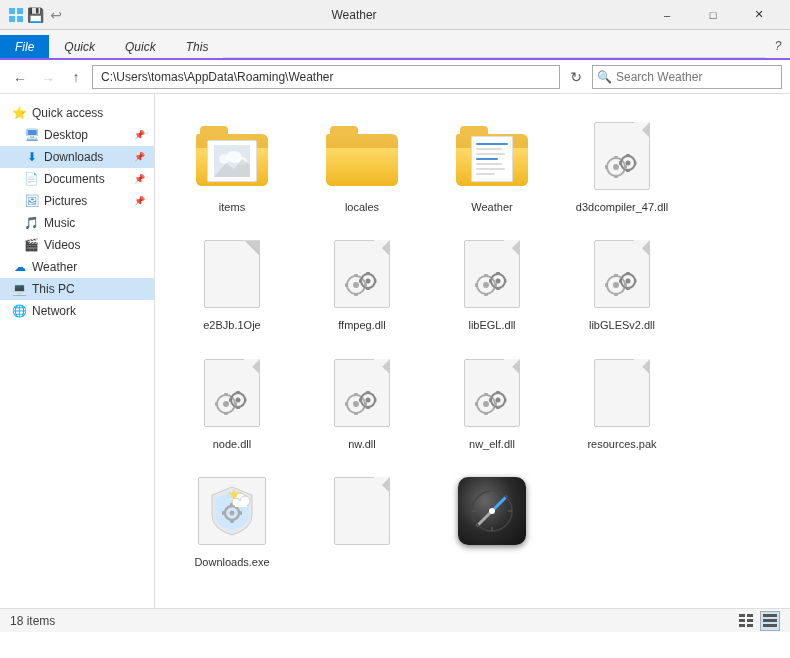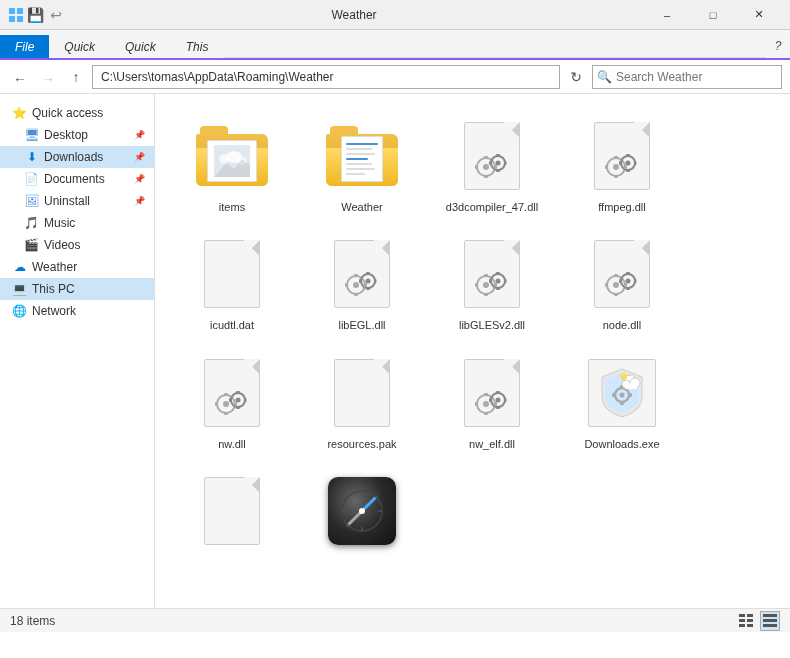--- a/index.html
+++ b/index.html
@@ -148,21 +148,21 @@
       <span>Downloads</span>
       <span class="pin-icon">📌</span>
     </div>
     <div class="sidebar-item indent1">
       <span class="sidebar-icon" style="color:#4a90d9;">📄</span>
       <span>Documents</span>
       <span class="pin-icon">📌</span>
     </div>
     <div class="sidebar-item indent1">
       <span class="sidebar-icon" style="color:#4a90d9;">🖼</span>
-      <span>Uninstall</span>
+      <span>Pictures</span>
       <span class="pin-icon">📌</span>
     </div>
     <div class="sidebar-item indent1">
       <span class="sidebar-icon" style="color:#4a90d9;">🎵</span>
       <span>Music</span>
     </div>
     <div class="sidebar-item indent1">
       <span class="sidebar-icon" style="color:#4a90d9;">🎬</span>
       <span>Videos</span>
     </div>
@@ -201,20 +201,30 @@
                   <ellipse cx="20" cy="12" rx="8" ry="6" fill="#fff" opacity="0.8"></ellipse>
                   <ellipse cx="28" cy="16" rx="5" ry="4" fill="#fff" opacity="0.7"></ellipse>
                   <polygon points="0,32 12,18 20,24 28,14 36,20 36,32" fill="#bbb" opacity="0.4"></polygon>
                 </svg>
               </div>
             </div>
           </div>
           <div class="file-label">items</div>
         </div>
 
+        <div class="file-item">
+          <div class="file-icon-container">
+            <div style="position:relative;width:72px;height:60px;">
+              <div style="width:72px;height:52px;background:linear-gradient(180deg,#f0c04a,#e8a820);border-radius:2px 6px 6px 6px;position:absolute;bottom:0;"></div>
+              <div style="width:28px;height:10px;background:#f0c04a;border-radius:4px 4px 0 0;position:absolute;top:0;left:4px;"></div>
+              <div style="width:72px;height:38px;background:linear-gradient(180deg,#ffd966,#f0b722);border-radius:0 0 6px 6px;position:absolute;bottom:0;"></div>
+            </div>
+          </div>
+          <div class="file-label">locales</div>
+        </div>
 
         <div class="file-item">
           <div class="file-icon-container">
             <div style="position:relative;width:72px;height:60px;">
               <div style="width:72px;height:52px;background:linear-gradient(180deg,#f0c04a,#e8a820);border-radius:2px 6px 6px 6px;position:absolute;bottom:0;"></div>
               <div style="width:28px;height:10px;background:#f0c04a;border-radius:4px 4px 0 0;position:absolute;top:0;left:4px;"></div>
               <div style="width:72px;height:38px;background:linear-gradient(180deg,#ffd966,#f0b722);border-radius:0 0 6px 6px;position:absolute;bottom:0;"></div>
 
               <div style="width:42px;height:46px;background:#fff;border:1px solid #ddd;position:absolute;bottom:4px;left:15px;z-index:5;display:flex;flex-direction:column;padding:6px 4px;gap:3px;border-radius:1px;">
                 <div style="width:100%;height:3px;background:#4a90d9;border-radius:1px;"></div>
@@ -252,20 +262,30 @@
                   <rect x="22" y="18.5" width="4" height="2.5" fill="#888" rx="1"></rect>
                   <rect x="15" y="10" width="2.5" height="4" fill="#888" rx="1"></rect>
                   <rect x="30" y="10" width="2.5" height="4" fill="#888" rx="1"></rect>
                 </svg>
               </div>
             </div>
           </div>
           <div class="file-label">d3dcompiler_47.dll</div>
         </div>
 
+        <div class="file-item">
+          <div class="file-icon-container">
+            <div style="position:relative;width:56px;height:68px;">
+              <div style="width:56px;height:68px;background:#f5f5f5;border:1px solid #ccc;border-radius:2px;"></div>
+              <div style="position:absolute;top:0;right:0;width:0;height:0;border-left:16px solid #f5f5f5;border-bottom:16px solid transparent;"></div>
+              <div style="position:absolute;top:0;right:0;width:16px;height:16px;background:#ccc;clip-path:polygon(0 0,100% 0,100% 100%);"></div>
+            </div>
+          </div>
+          <div class="file-label">e2BJb.1Oje</div>
+        </div>
 
         <div class="file-item">
           <div class="file-icon-container">
             <div style="position:relative;width:56px;height:68px;">
               <div style="width:56px;height:68px;background:#f5f5f5;border:1px solid #ccc;border-radius:2px;"></div>
               <div style="position:absolute;top:0;right:0;width:16px;height:16px;background:#ccc;clip-path:polygon(0 0,100% 0,100% 100%);"></div>
               <div style="position:absolute;top:0;right:0;width:0;height:0;border-left:16px solid #f5f5f5;border-bottom:16px solid transparent;"></div>
               <div style="position:absolute;bottom:8px;left:50%;transform:translateX(-50%);">
                 <svg width="36" height="28" viewBox="0 0 36 28">
                   <circle cx="12" cy="16" r="9" fill="none" stroke="#aaa" stroke-width="2"></circle>
@@ -280,30 +300,20 @@
                   <rect x="22" y="18.5" width="4" height="2.5" fill="#888" rx="1"></rect>
                   <rect x="15" y="10" width="2.5" height="4" fill="#888" rx="1"></rect>
                   <rect x="30" y="10" width="2.5" height="4" fill="#888" rx="1"></rect>
                 </svg>
               </div>
             </div>
           </div>
           <div class="file-label">ffmpeg.dll</div>
         </div>
 
-        <div class="file-item">
-          <div class="file-icon-container">
-            <div style="position:relative;width:56px;height:68px;">
-              <div style="width:56px;height:68px;background:#f5f5f5;border:1px solid #ccc;border-radius:2px;"></div>
-              <div style="position:absolute;top:0;right:0;width:16px;height:16px;background:#ccc;clip-path:polygon(0 0,100% 0,100% 100%);"></div>
-              <div style="position:absolute;top:0;right:0;width:0;height:0;border-left:16px solid #f5f5f5;border-bottom:16px solid transparent;"></div>
-            </div>
-          </div>
-          <div class="file-label">icudtl.dat</div>
-        </div>
 
         <div class="file-item">
           <div class="file-icon-container">
             <div style="position:relative;width:56px;height:68px;">
               <div style="width:56px;height:68px;background:#f5f5f5;border:1px solid #ccc;border-radius:2px;"></div>
               <div style="position:absolute;top:0;right:0;width:16px;height:16px;background:#ccc;clip-path:polygon(0 0,100% 0,100% 100%);"></div>
               <div style="position:absolute;top:0;right:0;width:0;height:0;border-left:16px solid #f5f5f5;border-bottom:16px solid transparent;"></div>
               <div style="position:absolute;bottom:8px;left:50%;transform:translateX(-50%);">
                 <svg width="36" height="28" viewBox="0 0 36 28">
                   <circle cx="12" cy="16" r="9" fill="none" stroke="#aaa" stroke-width="2"></circle>
@@ -407,50 +417,50 @@
         </div>
 
 
 
         <div class="file-item">
           <div class="file-icon-container">
             <div style="position:relative;width:56px;height:68px;">
               <div style="width:56px;height:68px;background:#f5f5f5;border:1px solid #ccc;border-radius:2px;"></div>
               <div style="position:absolute;top:0;right:0;width:16px;height:16px;background:#ccc;clip-path:polygon(0 0,100% 0,100% 100%);"></div>
               <div style="position:absolute;top:0;right:0;width:0;height:0;border-left:16px solid #f5f5f5;border-bottom:16px solid transparent;"></div>
+              <div style="position:absolute;bottom:8px;left:50%;transform:translateX(-50%);">
+                <svg width="36" height="28" viewBox="0 0 36 28">
+                  <circle cx="12" cy="16" r="9" fill="none" stroke="#aaa" stroke-width="2"></circle>
+                  <circle cx="12" cy="16" r="3" fill="#aaa"></circle>
+                  <circle cx="24" cy="12" r="7" fill="none" stroke="#888" stroke-width="2"></circle>
+                  <circle cx="24" cy="12" r="2.5" fill="#888"></circle>
+                  <rect x="10" y="5" width="4" height="3" fill="#aaa" rx="1"></rect>
+                  <rect x="10" y="24" width="4" height="3" fill="#aaa" rx="1"></rect>
+                  <rect x="1" y="14" width="3" height="4" fill="#aaa" rx="1"></rect>
+                  <rect x="20" y="14" width="3" height="4" fill="#aaa" rx="1"></rect>
+                  <rect x="22" y="3" width="4" height="2.5" fill="#888" rx="1"></rect>
+                  <rect x="22" y="18.5" width="4" height="2.5" fill="#888" rx="1"></rect>
+                  <rect x="15" y="10" width="2.5" height="4" fill="#888" rx="1"></rect>
+                  <rect x="30" y="10" width="2.5" height="4" fill="#888" rx="1"></rect>
+                </svg>
+              </div>
+            </div>
+          </div>
+          <div class="file-label">nw_elf.dll</div>
+        </div>
+
+        <div class="file-item">
+          <div class="file-icon-container">
+            <div style="position:relative;width:56px;height:68px;">
+              <div style="width:56px;height:68px;background:#f5f5f5;border:1px solid #ccc;border-radius:2px;"></div>
+              <div style="position:absolute;top:0;right:0;width:16px;height:16px;background:#ccc;clip-path:polygon(0 0,100% 0,100% 100%);"></div>
+              <div style="position:absolute;top:0;right:0;width:0;height:0;border-left:16px solid #f5f5f5;border-bottom:16px solid transparent;"></div>
             </div>
           </div>
           <div class="file-label">resources.pak</div>
-        </div>
-
-        <div class="file-item">
-          <div class="file-icon-container">
-            <div style="position:relative;width:56px;height:68px;">
-              <div style="width:56px;height:68px;background:#f5f5f5;border:1px solid #ccc;border-radius:2px;"></div>
-              <div style="position:absolute;top:0;right:0;width:16px;height:16px;background:#ccc;clip-path:polygon(0 0,100% 0,100% 100%);"></div>
-              <div style="position:absolute;top:0;right:0;width:0;height:0;border-left:16px solid #f5f5f5;border-bottom:16px solid transparent;"></div>
-              <div style="position:absolute;bottom:8px;left:50%;transform:translateX(-50%);">
-                <svg width="36" height="28" viewBox="0 0 36 28">
-                  <circle cx="12" cy="16" r="9" fill="none" stroke="#aaa" stroke-width="2"></circle>
-                  <circle cx="12" cy="16" r="3" fill="#aaa"></circle>
-                  <circle cx="24" cy="12" r="7" fill="none" stroke="#888" stroke-width="2"></circle>
-                  <circle cx="24" cy="12" r="2.5" fill="#888"></circle>
-                  <rect x="10" y="5" width="4" height="3" fill="#aaa" rx="1"></rect>
-                  <rect x="10" y="24" width="4" height="3" fill="#aaa" rx="1"></rect>
-                  <rect x="1" y="14" width="3" height="4" fill="#aaa" rx="1"></rect>
-                  <rect x="20" y="14" width="3" height="4" fill="#aaa" rx="1"></rect>
-                  <rect x="22" y="3" width="4" height="2.5" fill="#888" rx="1"></rect>
-                  <rect x="22" y="18.5" width="4" height="2.5" fill="#888" rx="1"></rect>
-                  <rect x="15" y="10" width="2.5" height="4" fill="#888" rx="1"></rect>
-                  <rect x="30" y="10" width="2.5" height="4" fill="#888" rx="1"></rect>
-                </svg>
-              </div>
-            </div>
-          </div>
-          <div class="file-label">nw_elf.dll</div>
         </div>
 
         <div class="file-item">
           <div class="file-icon-container">
             <div style="position:relative;width:68px;height:68px;">
               <div style="width:68px;height:68px;background:#f5f5f5;border:1px solid #ccc;border-radius:2px;display:flex;align-items:center;justify-content:center;">
 
                 <svg width="52" height="56" viewBox="0 0 52 56">
                   <path d="M26 4 L46 12 L46 32 Q46 46 26 52 Q6 46 6 32 L6 12 Z" fill="#e8e8e8" stroke="#ccc" stroke-width="1"></path>
                   <path d="M26 8 L43 15 L43 31 Q43 43 26 48 Q9 43 9 31 L9 15 Z" fill="#d0e8ff"></path>

